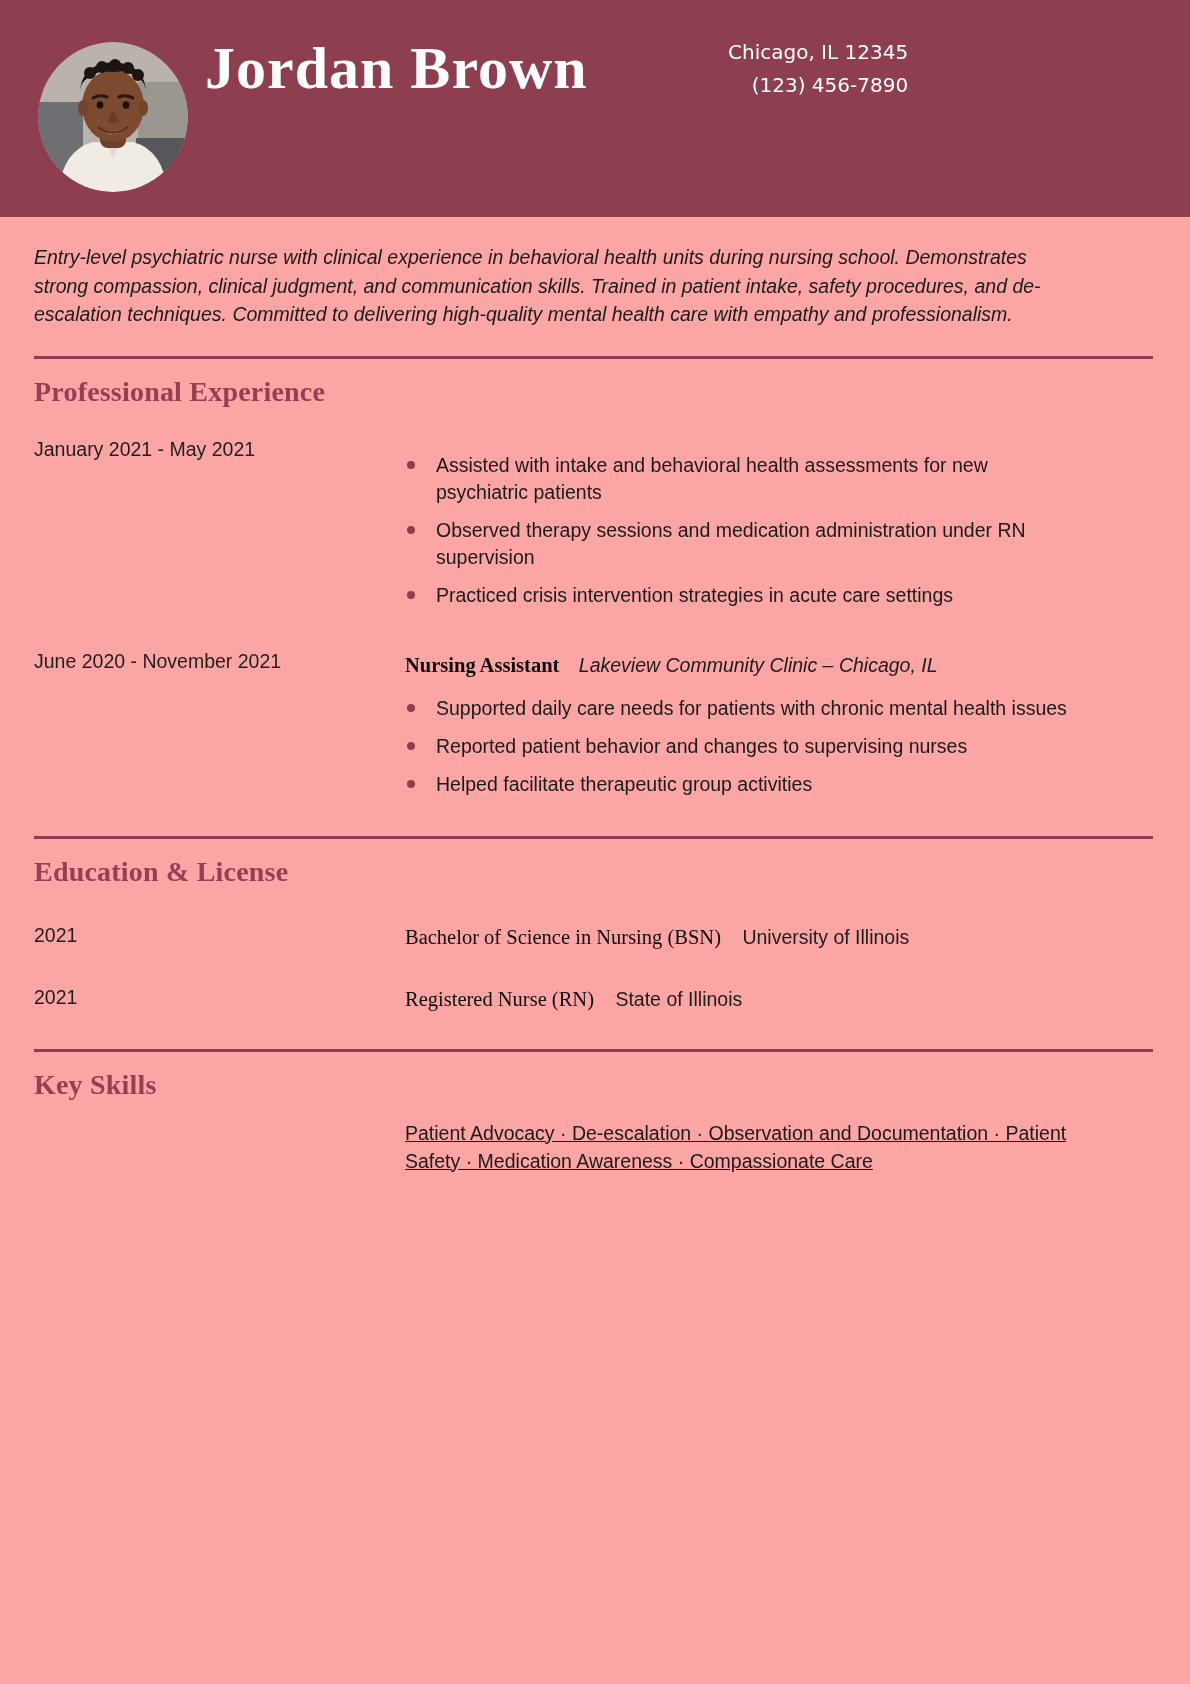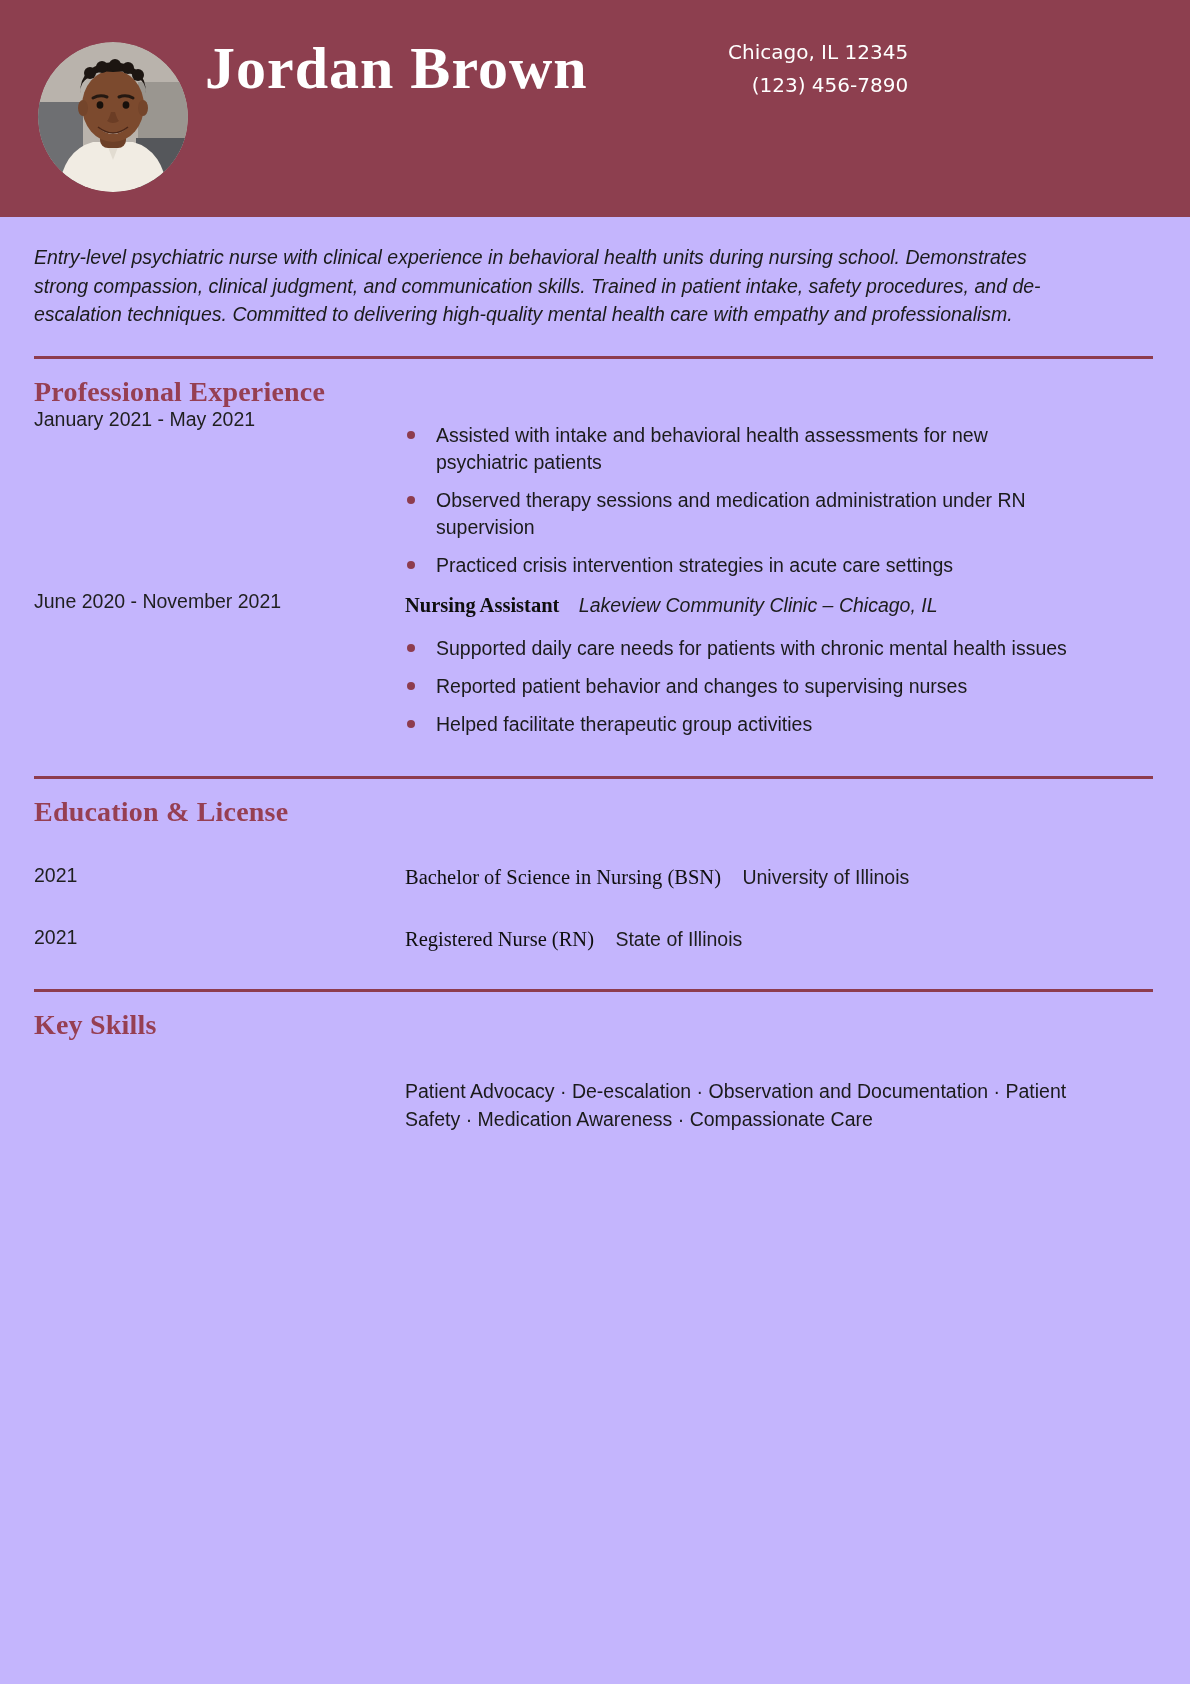--- a/index.html
+++ b/index.html
@@ -10,21 +10,21 @@
   }
   *{margin:0;padding:0;box-sizing:border-box;}
   html,body{background:#ffffff;}
   body{
     width:1190px;height:1684px;
     font-family:"Liberation Sans",sans-serif;
     color:var(--body-text);
     overflow:hidden;
     position:relative;
   }
-  .page{width:1190px;height:1684px;background:#c4b5fd;}
+  .page{width:1190px;height:1684px;background:#fca5a5;}
 
   
   .header{
     position:relative;
     height:217px;
     background:var(--accent-bg);
   }
   .avatar{
     position:absolute;left:38px;top:42px;
     width:150px;height:150px;border-radius:50%;
@@ -82,21 +82,21 @@
     width:371px;
     flex:0 0 371px;
     font-size:19.5px;
     color:#1f1f1f;
   }
   .col-right{
     max-width:676px;
   }
 
   
-  .job-row{}
+  .job-row{margin-top:30px;}
   .job-head{
     font-size:19.5px;
     line-height:31px;
   }
   .job-title{
     font-family:"Liberation Serif","DejaVu Serif",serif;
     font-weight:700;
     font-size:20.5px;
     color:#0f0f0f;
   }
@@ -132,21 +132,21 @@
     font-size:20.5px;
     color:#0f0f0f;
   }
   .institution{
     margin-left:16px;
     color:#1d1d1d;
   }
   .edu-gap{height:10px;}
 
   
-  .skills-row{margin-top:36px;}
+  .skills-row{margin-top:18px;text-decoration:underline;}
   .skills-text{
     font-size:19.5px;
     line-height:28px;
     max-width:676px;
   }
 </style>
 </head>
 <body>
 
 <div class="page">

